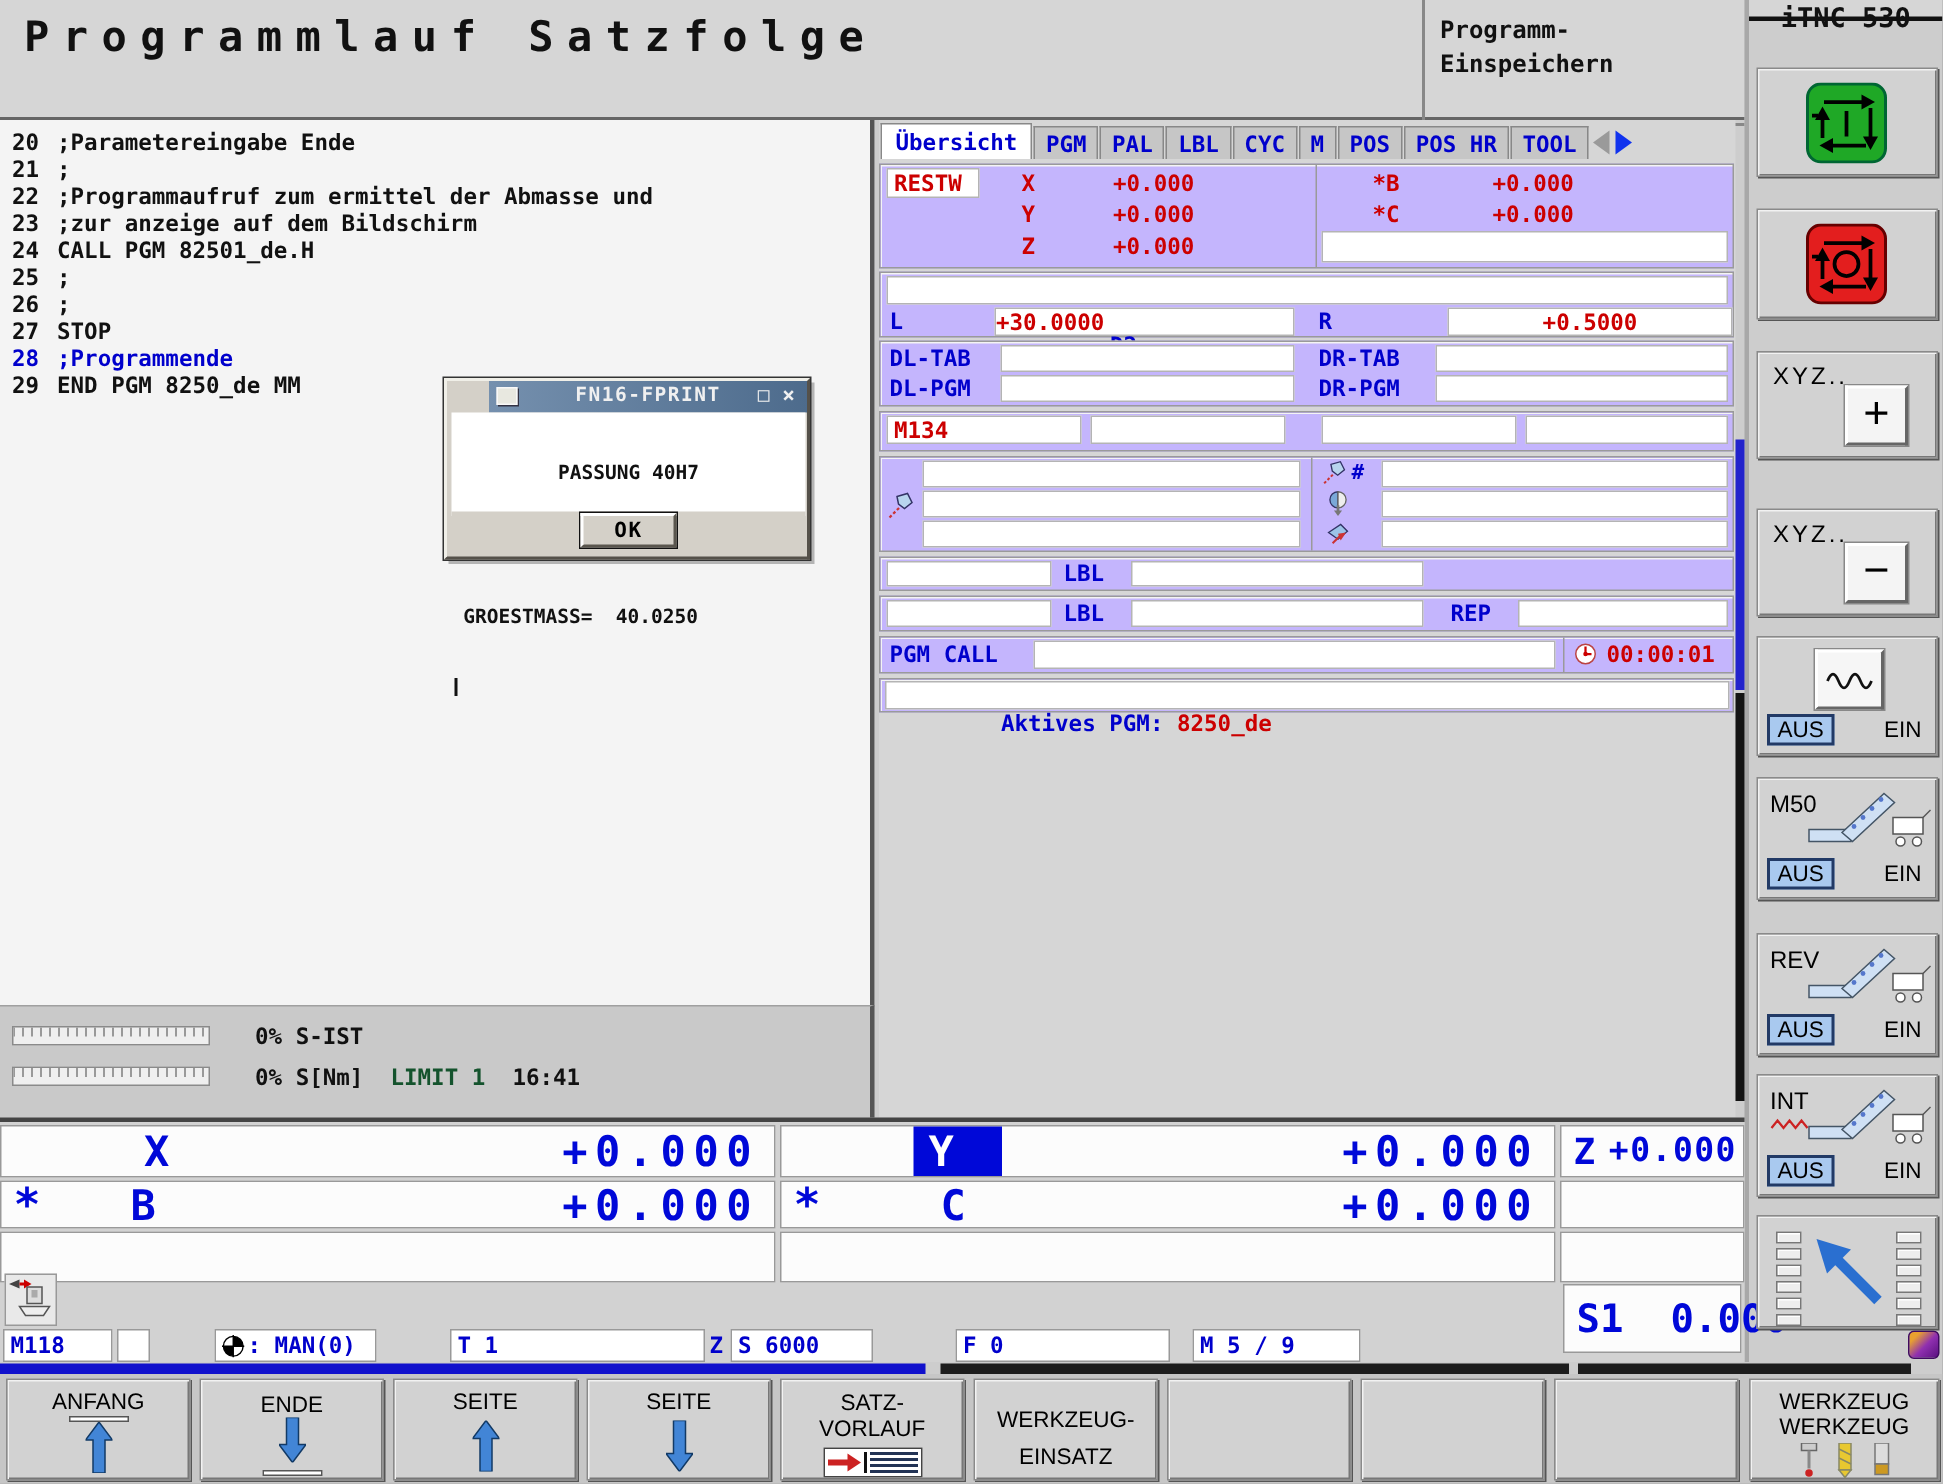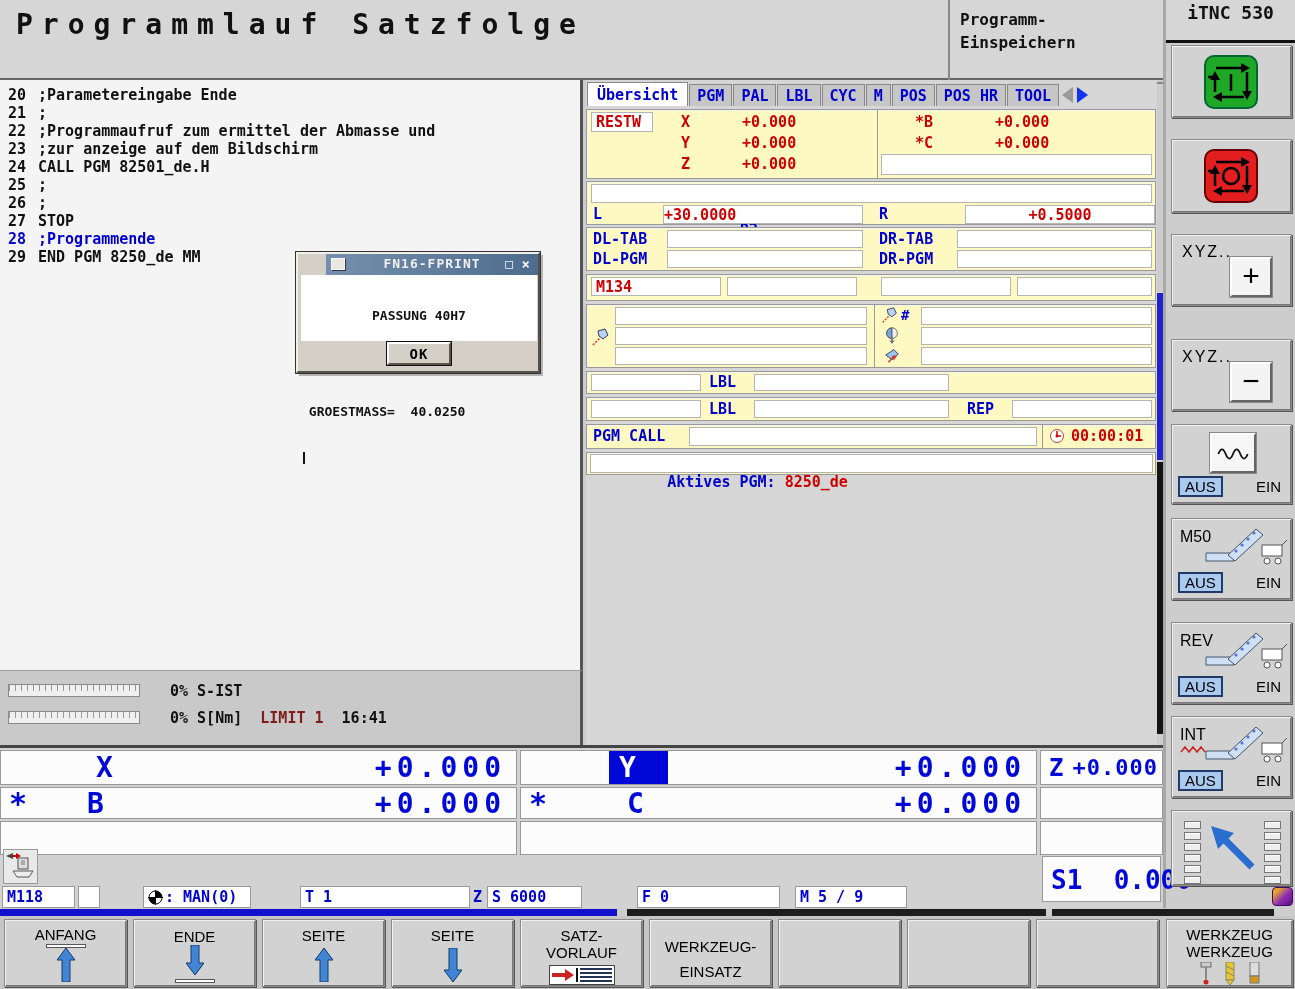--- a/index.html
+++ b/index.html
@@ -6,21 +6,21 @@
 body { background:#777; font-family:"DejaVu Sans Mono", monospace; }
 .screen { position:relative; width:1295px; height:989px; background:#cdcdcd; overflow:hidden; font-weight:bold; color:#111; }
 
 
 .header { position:absolute; left:0; top:0; width:1163px; height:80px; background:#d6d6d6; border-bottom:2px solid #666; }
 .title { position:absolute; left:16px; top:8px; font-size:28px; letter-spacing:9px; white-space:pre; }
 .mode-box { position:absolute; left:948px; top:0; width:215px; height:84px; border-left:2px solid #888; border-bottom:2px solid #888; padding:8px 0 0 10px; font-size:16px; line-height:23px; }
 
 
 .side-divider { position:absolute; left:1163px; top:0; width:3px; height:908px; background:#a8a8a8; }
-.brand { position:absolute; left:1166px; top:0; width:129px; height:43px; text-align:center; font-size:18px; padding-top:2px; border-bottom:3px solid #111; background:#d6d6d6; }
+.brand { position:absolute; left:1166px; top:0; width:129px; height:14px; text-align:center; font-size:18px; padding-top:2px; border-bottom:3px solid #111; background:#d6d6d6; }
 .vkey { position:absolute; left:1171px; width:121px; background:#d2d2d2; border:1px solid #8a8a8a; box-shadow:inset 1px 1px 0 #f2f2f2, inset -1px -1px 0 #777, 1px 1px 0 #555; }
 .scroll-blue { position:absolute; left:1157px; top:293px; width:6px; height:167px; background:#2222cc; }
 .scroll-black { position:absolute; left:1157px; top:462px; width:6px; height:272px; background:#141414; }
 .cycle-icon { position:absolute; left:32px; top:9px; }
 .xyz-label { position:absolute; left:10px; top:8px; font-size:16px; letter-spacing:2px; }
 .keycap { position:absolute; left:58px; top:22px; width:42px; height:40px; background:#f4f4f4; border:2px solid; border-color:#fff #666 #666 #fff; box-shadow:0 0 0 1px #888; font-size:30px; text-align:center; line-height:34px; }
 .sine-cap { position:absolute; left:38px; top:8px; width:46px; height:40px; background:#f6f6f6; border:2px solid; border-color:#fff #666 #666 #fff; box-shadow:0 0 0 1px #888; text-align:center; padding-top:8px; }
 .ausein { position:absolute; left:6px; right:6px; bottom:6px; display:flex; justify-content:space-between; font-size:15px; }
 .aus { background:#a9c9ef; border:2px solid #223a66; padding:0 5px; }
 .ein { padding:2px 4px 0 0; }
@@ -50,23 +50,23 @@
 .ok-btn { position:absolute; left:86px; top:1px; width:64px; height:23px; background:#d4d0c8; border:2px solid; border-color:#fff #5a564e #5a564e #fff; box-shadow:0 0 0 1px #111; font-size:14px; font-weight:bold; font-family:inherit; letter-spacing:1px; }
 
 
 .statuspanel { position:absolute; left:586px; top:80px; width:571px; height:665px; background:#d6d6d6; font-size:15px; }
 .tabbar { position:absolute; left:1px; top:3px; right:1px; height:23px; display:flex; align-items:flex-end; }
 .tab { background:#c6c6c6; color:#0000cc; border:1px solid #888; border-bottom:none; padding:2px 7px 1px 7px; font-size:15px; margin-right:1px; }
 .tab.active { background:#fff; padding:3px 9px 2px 9px; }
 .tab-arrows { margin-left:2px; display:flex; gap:4px; padding-bottom:3px; }
 .arrow-l { width:0; height:0; border-top:8px solid transparent; border-bottom:8px solid transparent; border-right:11px solid #9a9a9a; }
 .arrow-r { width:0; height:0; border-top:8px solid transparent; border-bottom:8px solid transparent; border-left:11px solid #1133ee; }
-.sect { position:absolute; left:0; right:1px; background:#fef9c3; border:1px solid #9a9a9a; box-shadow:inset 1px 1px 0 #f4f4f4; }
+.sect { position:absolute; left:0; right:1px; background:#c4b5fd; border:1px solid #9a9a9a; box-shadow:inset 1px 1px 0 #f4f4f4; }
 .wfield { background:#fff; border:1px solid #b4b4b4; }
-.red { color:#cc0000; } .blue { color:#0000cc; } .yellow { color:#7f1d1d; }
+.red { color:#cc0000; } .blue { color:#0000cc; } .yellow { color:#14532d; }
 .val { white-space:pre; }
 
 
 .gauges { position:absolute; left:0; top:670px; width:583px; height:75px; background:#c9c9c9; border-right:3px solid #555; border-top:1px solid #a0a0a0; font-size:15px; }
 .gbar { position:absolute; left:8px; width:132px; height:13px; background:#efefef; border:1px solid #8a8a8a; }
 .gticks { position:absolute; left:0; top:0; right:0; height:6px; background:repeating-linear-gradient(90deg,#999 0 1px,transparent 1px 6px); }
 .bigline { position:absolute; left:0; top:745px; width:1163px; height:3px; background:#444; }
 
 
 .posarea { position:absolute; left:0; top:748px; width:1163px; height:160px; background:#d2d2d2; color:#0008d8; }

